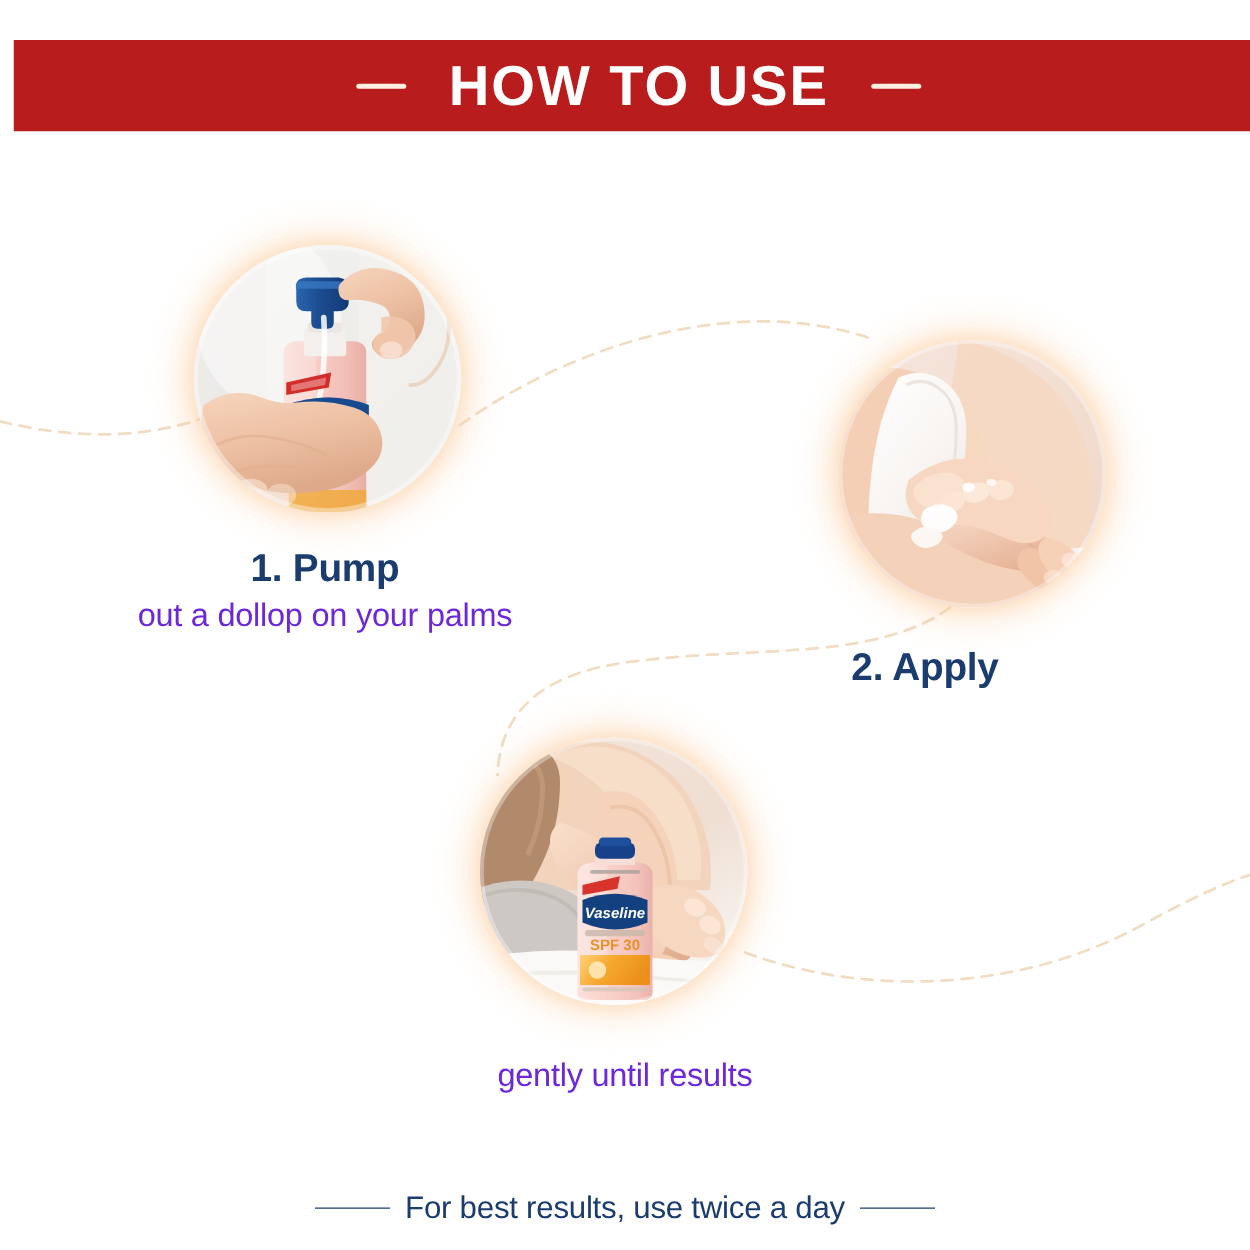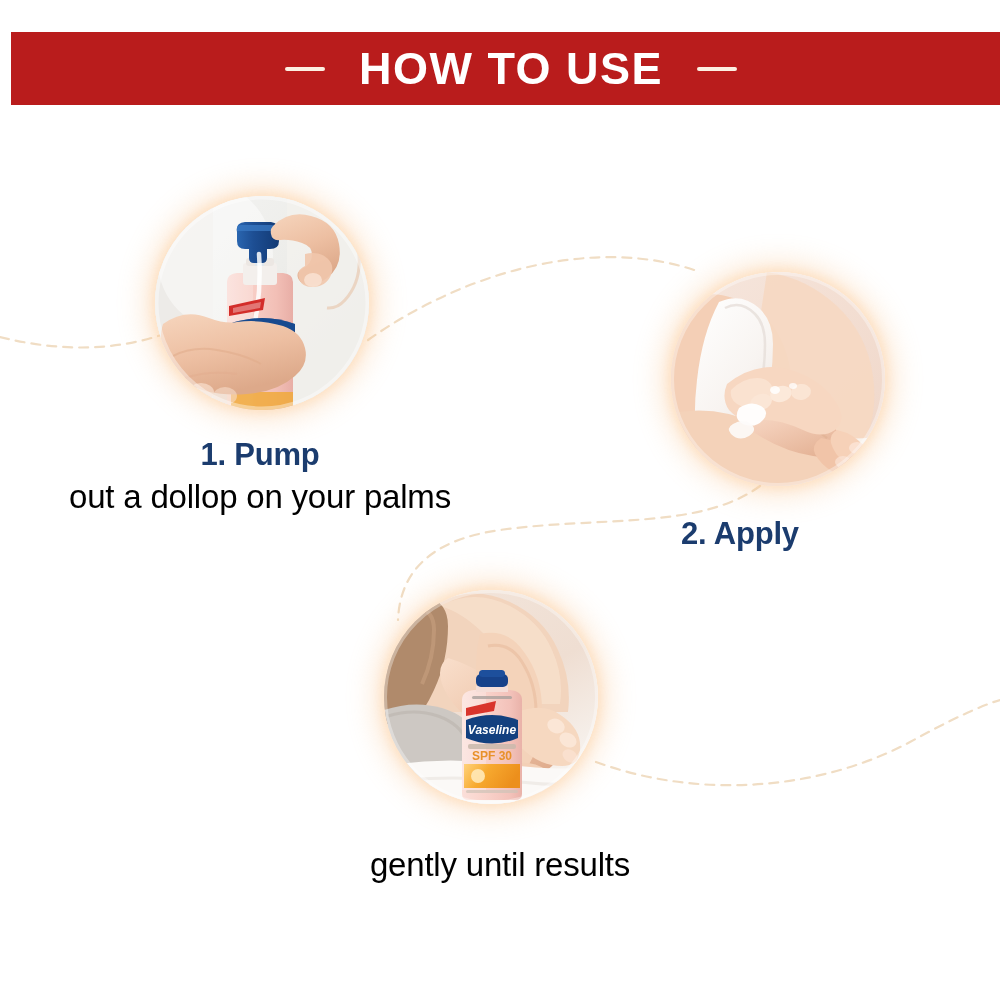--- a/index.html
+++ b/index.html
@@ -60,22 +60,22 @@
   
   .step{position:absolute;z-index:4;text-align:center;}
   .step-title{
     color:#1b3c6e;
     font-size:31px;
     font-weight:bold;
     line-height:1.1;
     letter-spacing:-0.2px;
   }
   .step-sub{
-    color:#000000;
-    font-size:33px;
+    color:#6d28d9;
+    font-size:26px;
     font-weight:normal;
     line-height:1.2;
     margin-top:5px;
     letter-spacing:-0.2px;
   }
 
   #step-1{left:0px;top:438px;width:520px;}
   #step-2{left:480px;top:517px;width:520px;text-align:center;}
   #step-3{left:240px;top:840px;width:520px;}
 
@@ -325,14 +325,19 @@
   </div>
 
   <div class="step" id="step-2">
     <div class="step-title">2. Apply</div>
   </div>
 
   <div class="step" id="step-3">
     <div class="step-sub">gently until results</div>
   </div>
 
+  <div class="footer">
+    <span class="footer-rule"></span>
+    <span class="footer-text">For best results, use twice a day</span>
+    <span class="footer-rule"></span>
+  </div>
 
 </div>
 
 </body></html>

